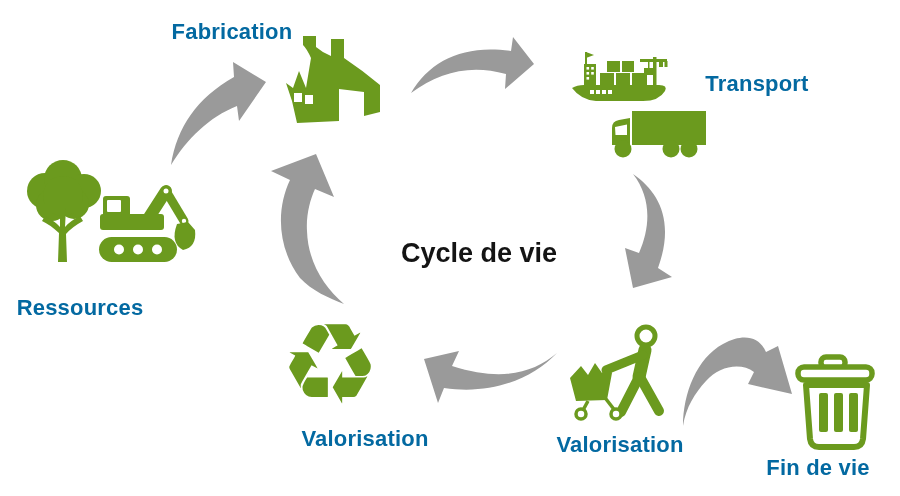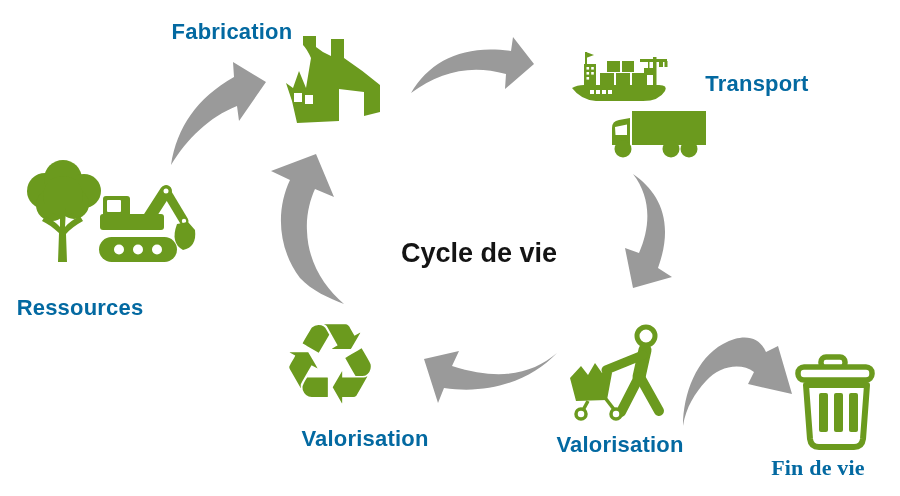--- a/index.html
+++ b/index.html
@@ -157,15 +157,15 @@
 
   <div class="recycle" style="left:330px; top:368px;">♻</div>
 
   <div class="title" style="left:479px; top:215px;margin-top:38px;">Cycle de vie</div>
 
   <div class="label" style="left:80px;  top:283px;margin-top:25px;">Ressources</div>
   <div class="label" style="left:232px; top:32px;">Fabrication</div>
   <div class="label" style="left:757px; top:84px;">Transport</div>
   <div class="label" style="left:620px; top:445px;">Valorisation</div>
   <div class="label" style="left:331px; top:439px;margin-left:34px;">Valorisation</div>
-  <div class="label" style="left:818px; top:468px;font-family:Liberation Serif, serif;">Fin de vie</div>
+  <div class="label" style="left:818px; top:468px;">Fin de vie</div>
 
 </div>
 
 </body></html>

